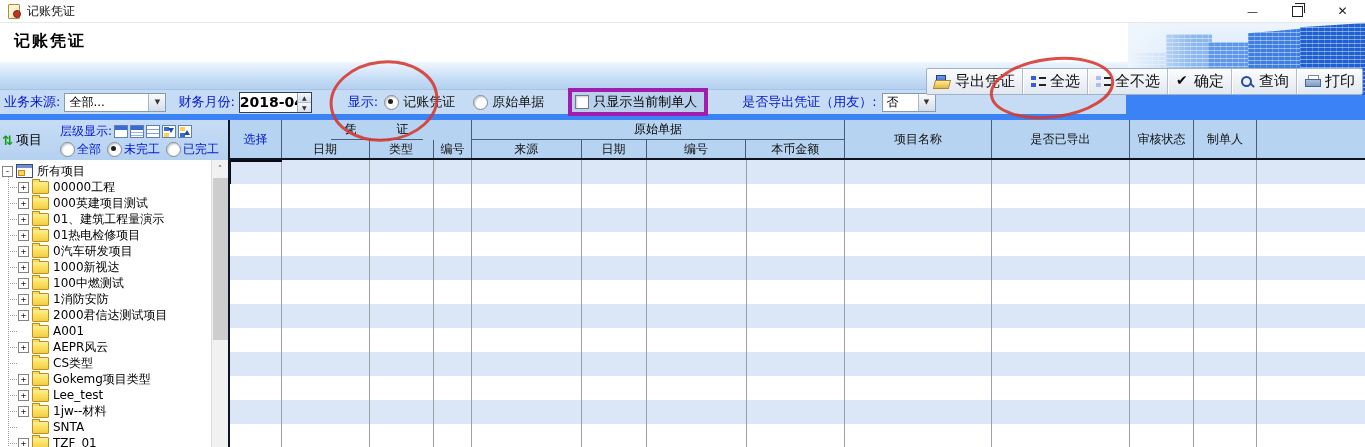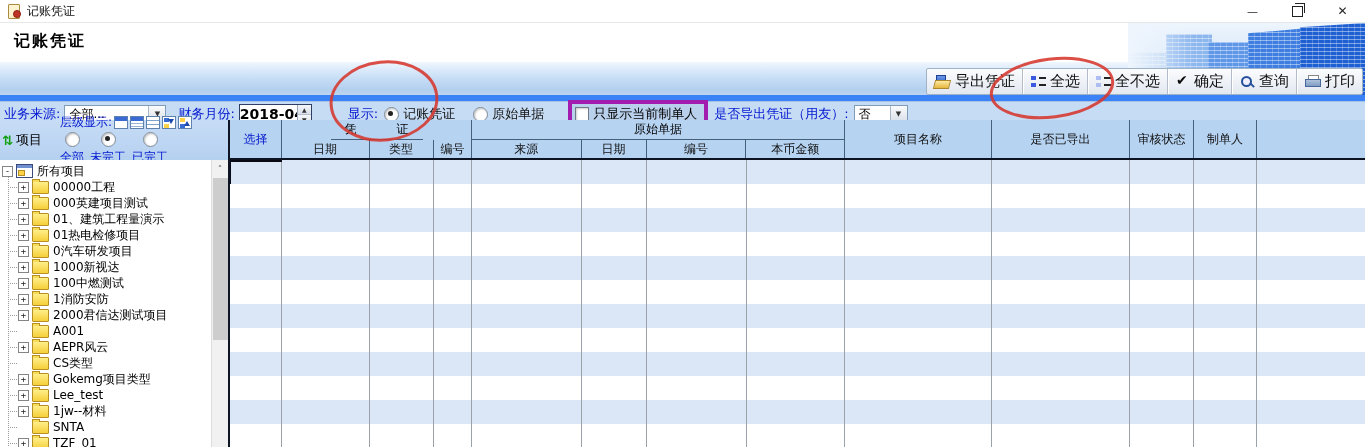--- a/index.html
+++ b/index.html
@@ -77,21 +77,21 @@
   .ic-search::before{content:"";position:absolute;left:1px;top:1px;width:7px;height:7px;border-radius:50%;
         border:2px solid #24509a;background:#eef;}
   .ic-search::after{content:"";position:absolute;left:9px;top:9px;width:6px;height:2px;background:#24509a;
         transform:rotate(45deg);}
   .ic-print{width:16px;height:13px;}
   .ic-print::before{content:"";position:absolute;left:3px;top:0;width:9px;height:4px;background:#fff;border:1px solid #888;}
   .ic-print::after{content:"";position:absolute;left:0;top:4px;width:14px;height:6px;
         background:linear-gradient(#aec2dd,#7f9cc2);border:1px solid #47679a;}
 
   
-  .toolbar{position:absolute;left:0;top:101px;width:1365px;height:25px;background:#c6dbf4;
+  .toolbar{position:absolute;left:0;top:89px;width:1126px;height:25px;background:#c6dbf4;
            border-top:1px solid #a7c3e4;display:flex;align-items:center;padding-left:4px;box-sizing:border-box;
            font-size:13px;}
   .blab{color:#0016d0;white-space:nowrap;}
   .combo{display:inline-flex;align-items:center;height:19px;border:1px solid #7f9db9;background:#fff;box-sizing:border-box;}
   .combo .val{padding:0 4px;font-size:12px;white-space:nowrap;}
   .combo .dd{width:16px;height:100%;margin-left:auto;background:linear-gradient(#fafbfc,#d6dde8);
            border-left:1px solid #a8b6c8;display:flex;align-items:center;justify-content:center;
            font-size:7px;color:#333;}
   .combo1{width:102px;margin-left:4px;}
   .combo2{width:54px;margin-left:5px;}
@@ -113,21 +113,21 @@
 
   
   .sidebar-head{position:absolute;left:0;top:120px;width:228px;height:40px;box-sizing:border-box;
         background:linear-gradient(180deg,#c7dcf6,#b5d1f0);display:flex;align-items:center;padding:0 2px;}
   .sh-left{display:flex;align-items:center;gap:3px;width:58px;flex:none;}
   .refresh-ic{color:#13a013;font-size:13px;font-weight:bold;}
   .sh-title{font-size:13px;color:#000;}
   .sh-right{flex:1;display:flex;flex-direction:column;gap:1px;}
   .sh-row1{display:flex;align-items:center;gap:2px;text-align:right;}
   .sh-row2{display:flex;align-items:center;gap:6px;color:#0016d0;font-size:12px;}
-  .sh-row2 .ropt{color:#0016d0;gap:2px;flex-direction:column;}
+  .sh-row2 .ropt{color:#0016d0;gap:2px;}
   .lvico{display:inline-block;width:14px;height:13px;border:1px solid #5c82ad;background:#fff;
          box-sizing:border-box;position:relative;}
   .lv1{background:linear-gradient(#3a6ad4,#3a6ad4) 0 0/100% 4px no-repeat,#fff;}
   .lv2{background:linear-gradient(#3a6ad4,#3a6ad4) 0 0/100% 4px no-repeat,
        repeating-linear-gradient(180deg,#fff 0 2px,#9ab4d8 2px 3px) 0 4px/100% 100% no-repeat;}
   .lv3{background:repeating-linear-gradient(180deg,#fff 0 3px,#7fa4d0 3px 4px),
        repeating-linear-gradient(90deg,rgba(255,255,255,0) 0 3px,#7fa4d0 3px 4px),#fff;}
   .lv4{background:linear-gradient(#3a6ad4,#3a6ad4) 1px 1px/5px 4px no-repeat,
        linear-gradient(#ffd24a,#ffd24a) 1px 7px/5px 4px no-repeat,#fff;}
   .lv4::after{content:"";position:absolute;right:1px;bottom:1px;border:3px solid transparent;border-top:5px solid #1a4ab0;}
@@ -270,21 +270,21 @@
       <span>记账凭证</span>
     </span>
     <span class="ropt" style="margin-left:18px;">
       <span class="radio"></span>
       <span>原始单据</span>
     </span>
     <span class="chkwrap" style="margin-left:24px;">
       <span class="chk"></span>
       <span>只显示当前制单人</span>
     </span>
-    <span class="blab" style="margin-left:6px;">是否导出凭证（用友）:</span>
+    <span class="blab" style="margin-left:34px;">是否导出凭证（用友）:</span>
     <div class="combo combo2">
       <span class="val">否</span>
       <span class="dd">▼</span>
     </div>
   </div>
 
   <div class="sidebar-head">
     <div class="sh-left">
       <span class="refresh-ic">⇅</span>
       <span class="sh-title">项目</span>

